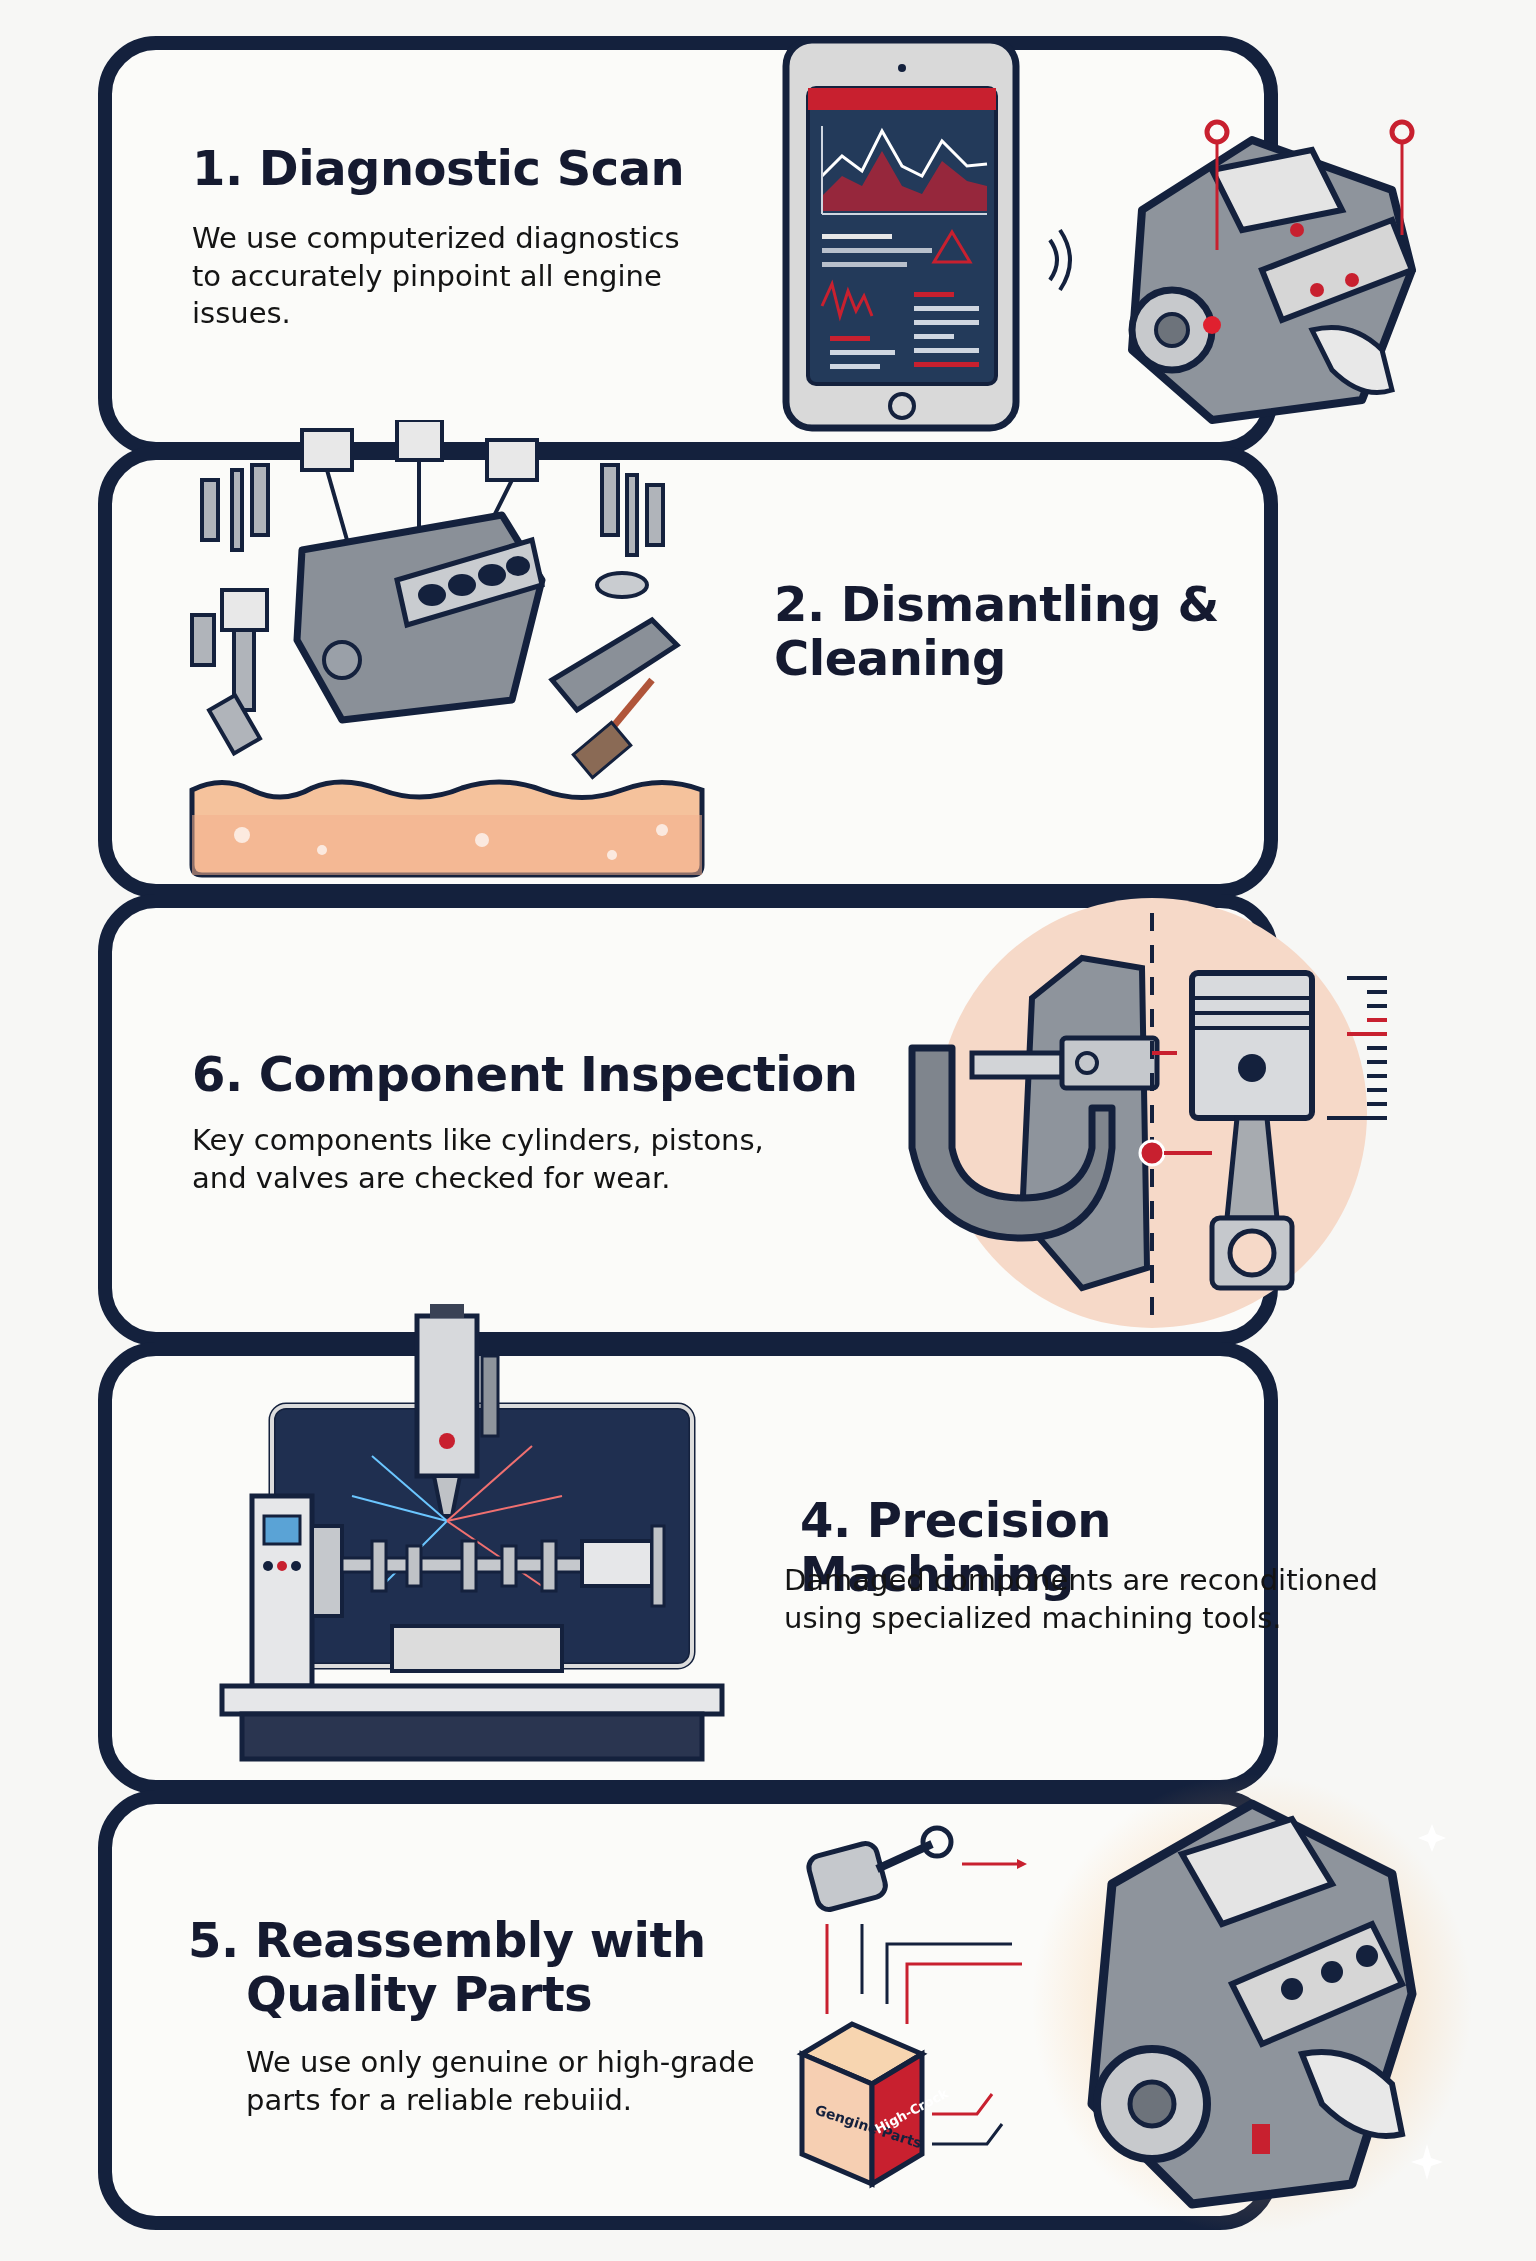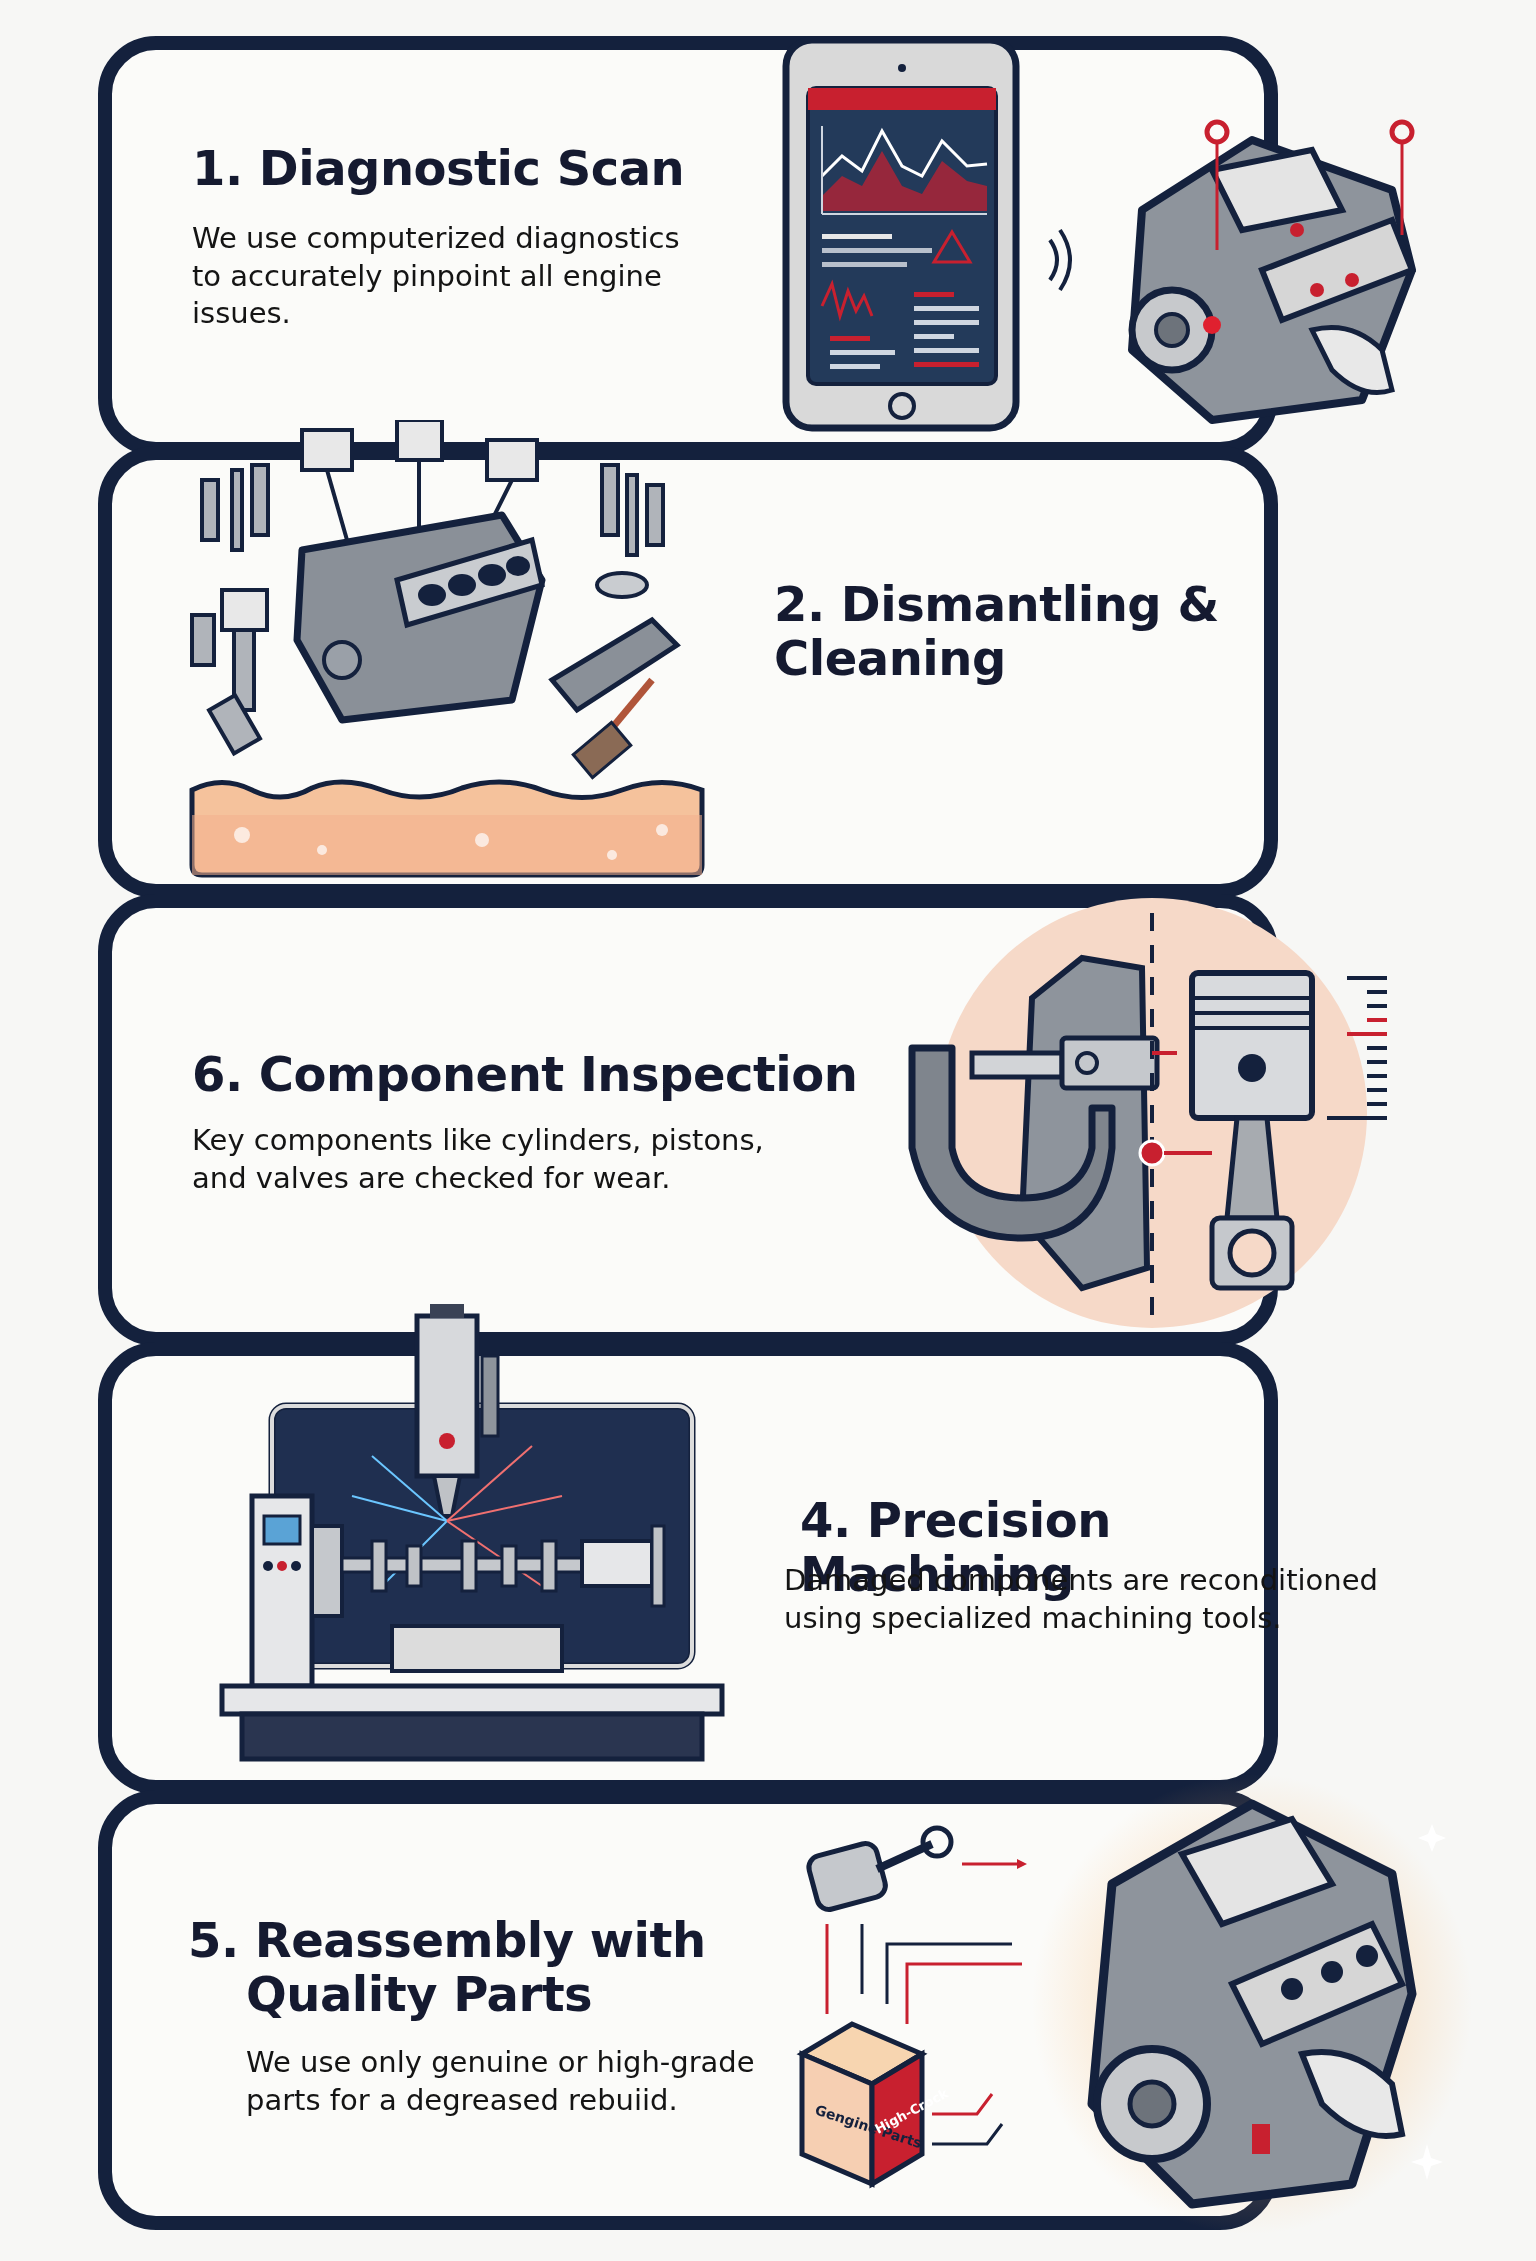--- a/index.html
+++ b/index.html
@@ -212,21 +212,21 @@
   </div>
   <div class="title" style="left:688px; top:138px;">4. Precision Machining</div>
   <div class="desc" style="left:672px; top:206px; width:640px;"><span>Damaged components are reconditioned using specialized machining tools.</span></div>
 </div>
 
 <div class="card" style="top:1790px; height:440px;">
   <div class="title" style="left:76px; top:110px;">
     <div>5. Reassembly with</div>
     <div style="padding-left:58px;">Quality Parts</div>
   </div>
-  <div class="desc" style="left:134px; top:240px; width:560px;"><span>We use only genuine or high-grade parts for a degreased rebuiid.</span></div>
+  <div class="desc" style="left:134px; top:240px; width:560px;"><span>We use only genuine or high-grade parts for a reliable rebuiid.</span></div>
 
   <div class="illus" style="left:680px; top:20px;">
     <svg width="340" height="400" viewBox="0 0 340 400">
       <rect x="20" y="25" width="70" height="55" rx="12" fill="#c5c8cc" stroke="#14213d" stroke-width="5" transform="rotate(-15 55 52)"></rect>
       <line x1="85" y1="45" x2="140" y2="20" stroke="#14213d" stroke-width="8"></line>
       <circle cx="145" cy="18" r="14" fill="none" stroke="#14213d" stroke-width="5"></circle>
       <line x1="170" y1="40" x2="225" y2="40" stroke="#c8202f" stroke-width="3"></line>
       <polygon points="225,35 235,40 225,45" fill="#c8202f"></polygon>
       <line x1="35" y1="100" x2="35" y2="190" stroke="#c8202f" stroke-width="3"></line>
       <line x1="70" y1="100" x2="70" y2="170" stroke="#14213d" stroke-width="3"></line>

